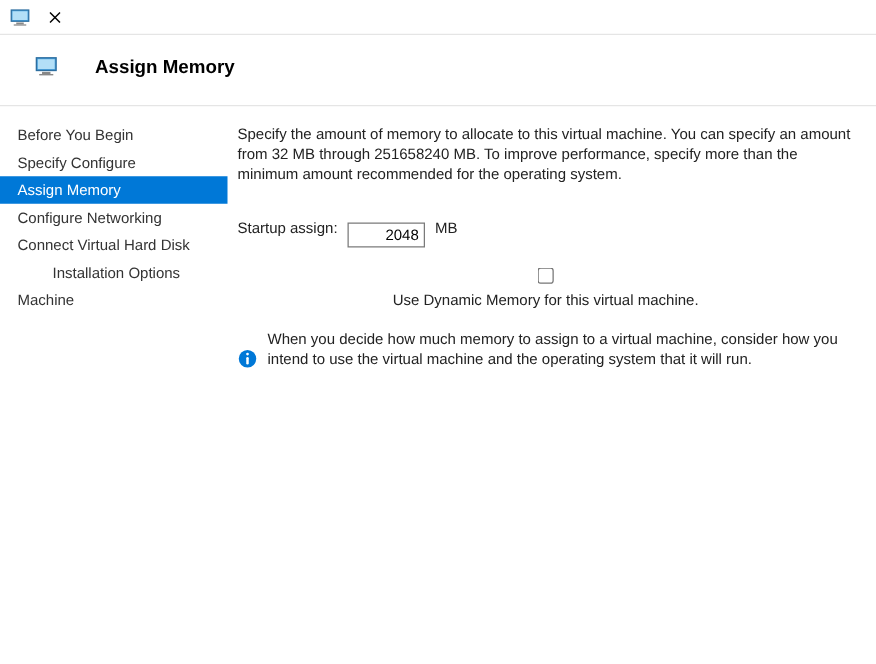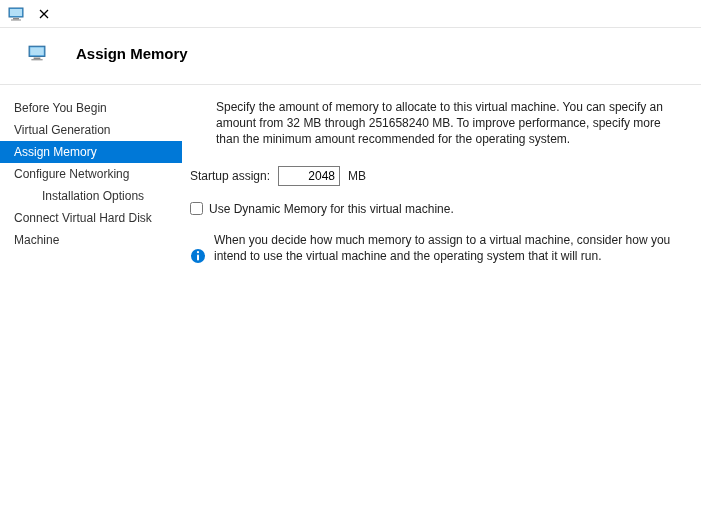--- a/index.html
+++ b/index.html
@@ -74,42 +74,43 @@
   }
   .content {
     flex: 1;
     padding: 14px 18px 10px 8px;
     font-size: 12px;
     color: #222;
   }
   .content .desc {
     line-height: 1.35;
     margin-bottom: 18px;
-    margin-left: 26px;
   }
   .memrow {
     display: flex;
     align-items: center;
     gap: 8px;
     margin-bottom: 16px;
   }
   .memrow input[type="text"] {
     width: 62px;
     height: 20px;
     text-align: right;
     padding: 1px 4px;
     border: 1px solid #7a7a7a;
     font-family: inherit;
     font-size: 12px;
+    margin-top: 12px;
   }
   .chkrow {
     display: flex;
     align-items: center;
     gap: 6px;
     margin-bottom: 16px;
+    flex-direction: column;
   }
   .chkrow input[type="checkbox"] {
     width: 13px; height: 13px;
   }
   .inforow {
     display: flex;
     gap: 8px;
     align-items: flex-end;
   }
   .infoicon {
@@ -168,25 +169,25 @@
       <rect x="5" y="12" width="6" height="1.5" fill="#888"></rect>
       <rect x="3" y="13.5" width="10" height="1" fill="#888"></rect>
     </svg>
   </span>
   <h1>Assign Memory</h1>
 </div>
 
 <div class="body">
   <div class="sidebar">
     <div class="step">Before You Begin</div>
-    <div class="step">Virtual Generation</div>
+    <div class="step">Specify Configure</div>
     <div class="step selected">Assign Memory</div>
     <div class="step">Configure Networking</div>
+    <div class="step">Connect Virtual Hard Disk</div>
     <div class="step sub">Installation Options</div>
-    <div class="step">Connect Virtual Hard Disk</div>
     <div class="step">Machine</div>
   </div>
 
   <div class="content">
     <p class="desc">Specify the amount of memory to allocate to this virtual machine. You can specify an amount from 32 MB through 251658240 MB. To improve performance, specify more than the minimum amount recommended for the operating system.</p>
 
     <div class="memrow">
       <span>Startup assign:</span>
       <input type="text" value="2048" style="">
       <span>MB</span>

